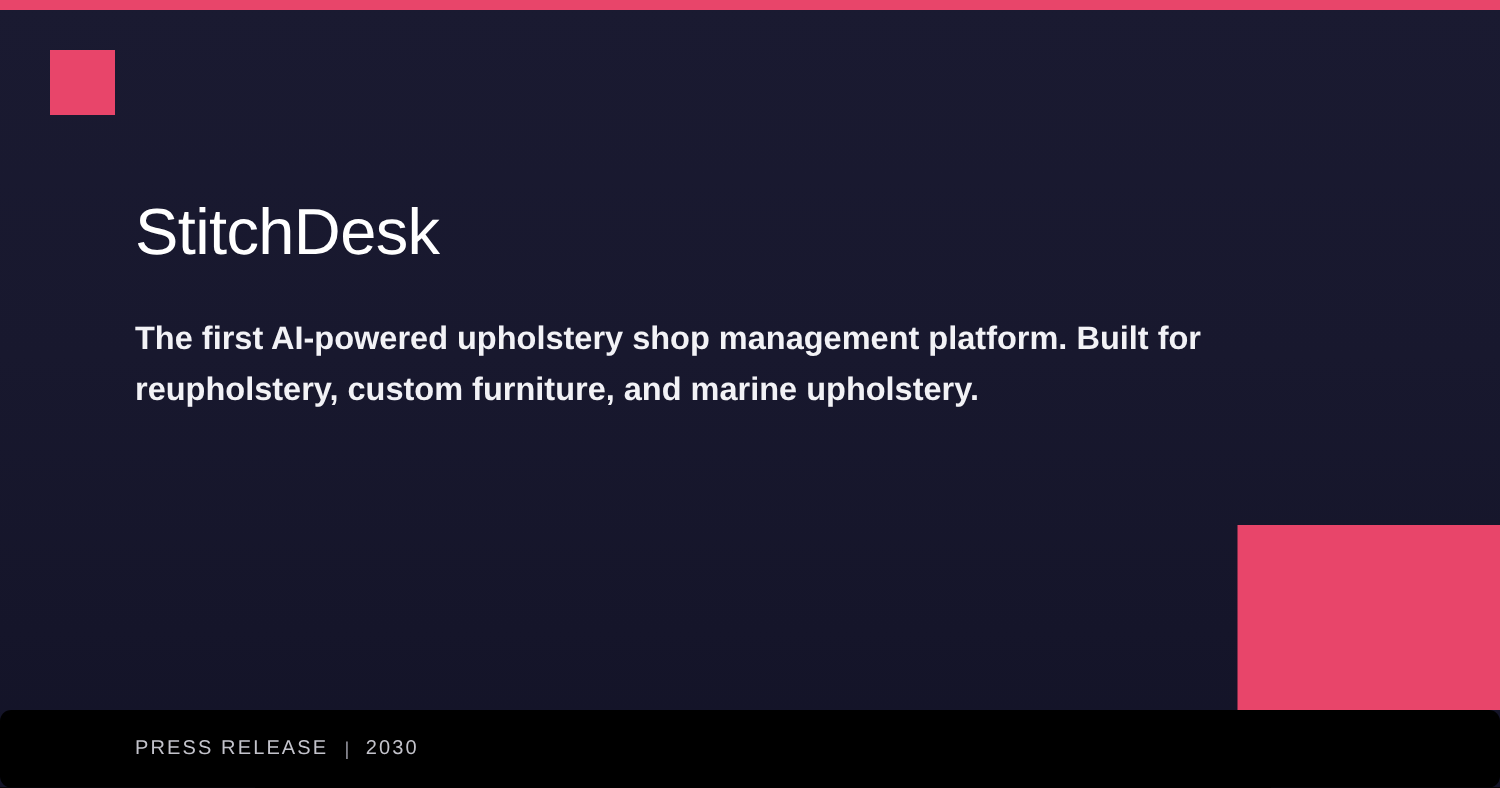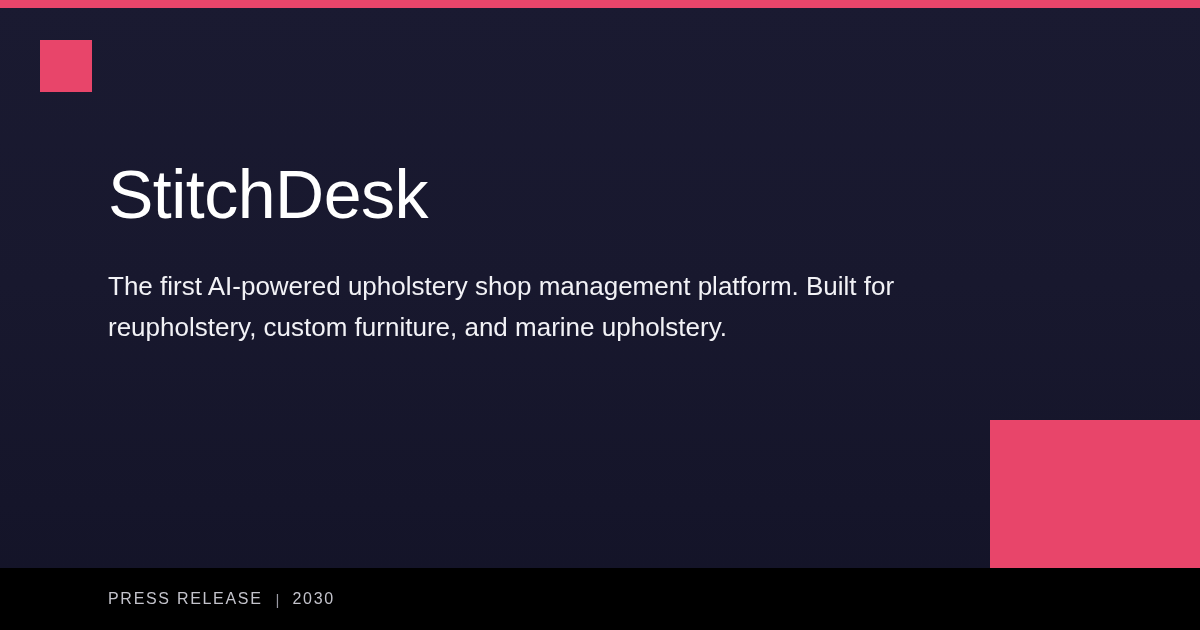--- a/index.html
+++ b/index.html
@@ -52,45 +52,46 @@
 
   
   #content {
     position: absolute;
     left: 108px;
     top: 160px;
     width: 900px;
   }
 
   #headline {
-    font-size: 68px;
+    font-size: 52px;
     line-height: 1.0;
     font-weight: 400;
     letter-spacing: -0.5px;
     color: #ffffff;
     white-space: nowrap;
   }
 
   #subhead {
     margin-top: 38px;
     font-size: 26px;
     line-height: 41px;
-    font-weight: 400;
+    font-weight: 700;
     color: #f2f2f6;
     max-width: 880px;
   }
 
   
   #footer {
     position: absolute;
     left: 0;
     top: 568px;
     width: 1200px;
     height: 62px;
     background: #000000;
+    border-radius: 9px;
   }
 
   #footer-inner {
     position: absolute;
     left: 108px;
     top: 0;
     height: 62px;
     display: flex;
     align-items: center;
     gap: 13px;

